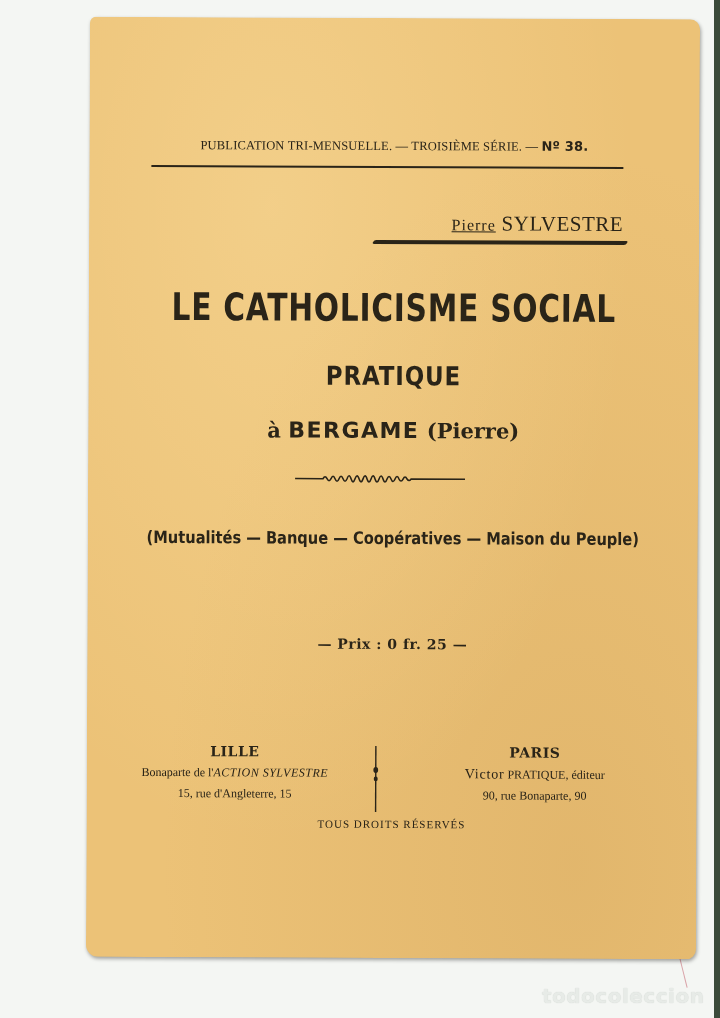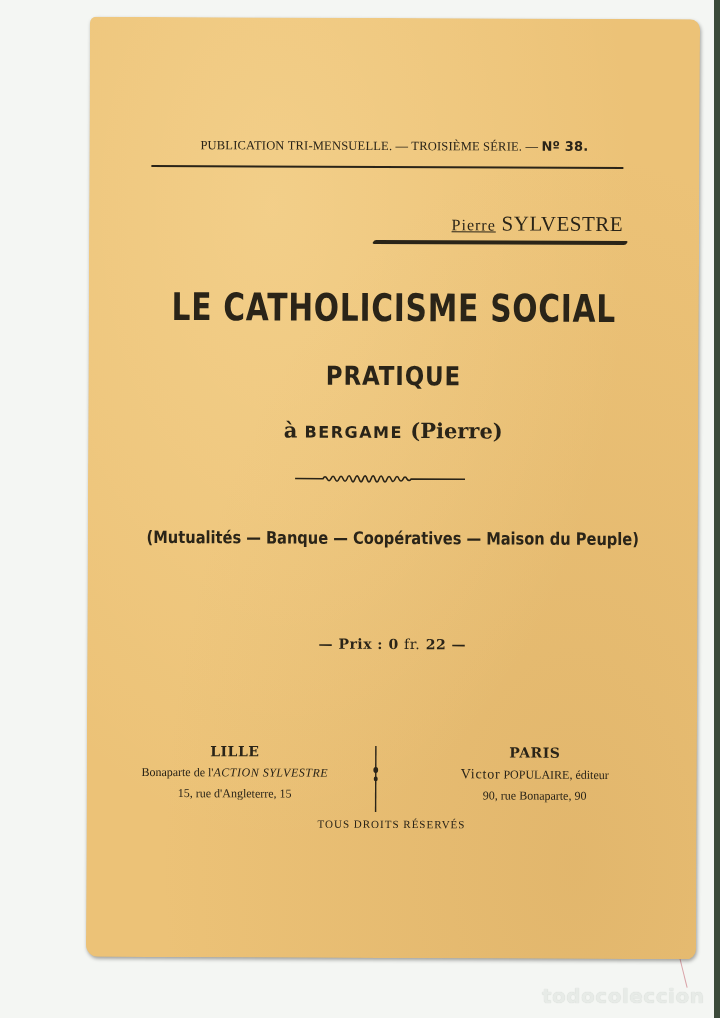--- a/index.html
+++ b/index.html
@@ -19,25 +19,25 @@
     .masthead { top:86px; font-family:"DejaVu Sans", sans-serif; font-weight:bold; font-size:21px; letter-spacing:5px; transform:scaleY(0.85); }
     .subtitle { top:120px; font-family:"Liberation Serif", serif; font-size:12.5px; letter-spacing:0.2px; }
     .subtitle b { font-family:"DejaVu Sans", sans-serif; font-size:13px;text-align:right; }
     .rule1 { position:absolute; left:62px; width:472px; top:148px; height:2px; background:#2a2418; }
     .author { position:absolute; top:193px; right:76px; font-family:"Liberation Serif", serif; font-size:21px; letter-spacing:0.5px; }
     .author .sc { font-size:16px; letter-spacing:1px;text-decoration:underline; }
     .rule2 { position:absolute; right:72px; width:254px; top:222px; height:4px; background:#2a2418; border-radius:2px; transform:skewX(-30deg); }
     .title { top:268px; font-family:"DejaVu Sans", sans-serif; font-weight:bold; font-size:38px; transform:scaleX(0.78); letter-spacing:1px; }
     .title2 { top:343px; font-family:"DejaVu Sans", sans-serif; font-weight:bold; font-size:26px; transform:scaleX(0.88); letter-spacing:1px; }
     .loc { top:400px; font-family:"DejaVu Serif", serif; font-weight:bold; font-size:21px; }
-    .loc .big { font-family:"DejaVu Sans", sans-serif; font-size:16px; letter-spacing:1.5px; }
+    .loc .big { font-family:"DejaVu Sans", sans-serif; font-size:22px; letter-spacing:1.5px; }
     .orn { position:absolute; left:207px; top:454px; width:170px; height:14px; }
     .topics { top:510px; font-family:"DejaVu Sans", sans-serif; font-weight:bold; font-size:17px; transform:scaleX(0.86); }
     .price { top:618px; font-family:"DejaVu Serif", serif; font-weight:bold; font-size:14px; letter-spacing:0.5px; }
-    .price .n { font-weight:normal; }
+    .price .n { font-weight:bold; }
     .col { position:absolute; top:724px; width:260px; text-align:center; font-family:"Liberation Serif", serif; font-size:12px; line-height:21px; }
     .col.left { left:18px; }
     .col.right { left:318px; }
     .col .city { font-family:"DejaVu Serif", serif; font-weight:bold; font-size:14px; letter-spacing:0.5px; }
     .col i { letter-spacing:0.5px; }
     .divider { position:absolute; left:286px; top:728px; width:6px; height:66px; }
     .rights { top:800px; font-family:"Liberation Serif", serif; font-size:11px; letter-spacing:1px; }
     .watermark { position:absolute; left:542px; top:984px; font-family:"DejaVu Sans", sans-serif; font-weight:bold; font-size:20px; color:#e7ebe7; letter-spacing:0.5px; text-shadow: 0 0 1px #c9cec9; }
     .pink-line { position:absolute; left:683px; top:958px; width:1px; height:30px; background:#d9a3a8; transform:rotate(-14deg); }
   </style>
@@ -71,37 +71,37 @@
   <svg class="orn" viewBox="0 0 170 14">
     <path d="M0 7 H28 q2 -4 4 0 q2 4 4 0 q2 -5 4 0 q2 5 4 0 q2 -5 4 0 q2 5 4 0 q2 -6 4 0 q2 6 4 0 q2 -6 4 0 q2 6 4 0 q2 -6 4 0 q2 6 4 0 q2 -6 4 0 q2 6 4 0 q2 -6 4 0 q2 6 4 0 q2 -5 4 0 q2 5 4 0 q2 -5 4 0 q2 4 4 0 q2 -4 4 0 q2 3 4 0 H170" fill="none" stroke="#2a2418" stroke-width="1.6"></path>
   </svg>
 
   <div class="c topics">(Mutualités — Banque — Coopératives — Maison du Peuple)</div>
 
   <div class="c price">
     <span>— Prix :</span>
     <span>0</span>
     <span class="n">fr.</span>
-    <span>22 —</span>
+    <span>25 —</span>
   </div>
 
   <div class="col left">
     <div class="city">LILLE</div>
     <div><span>Bonaparte de l'</span><i>ACTION SYLVESTRE</i></div>
     <div>15, rue d'Angleterre, 15</div>
   </div>
 
   <svg class="divider" viewBox="0 0 6 66">
     <line x1="3" y1="0" x2="3" y2="66" stroke="#2a2418" stroke-width="1.4"></line>
     <ellipse cx="3" cy="24" rx="2.4" ry="3" fill="#2a2418"></ellipse>
     <ellipse cx="3" cy="33" rx="2" ry="2.4" fill="#2a2418"></ellipse>
   </svg>
 
   <div class="col right">
     <div class="city">PARIS</div>
-    <div><span style="font-size:14px;letter-spacing:0.8px">Victor</span> <span>POPULAIRE, éditeur</span></div>
+    <div><span style="font-size:14px;letter-spacing:0.8px">Victor</span> <span>PRATIQUE, éditeur</span></div>
     <div>90, rue Bonaparte, 90</div>
   </div>
 
   <div class="c rights">TOUS DROITS RÉSERVÉS</div>
 </div>
 
 <div class="watermark">todocoleccion</div>
 
 </body></html>

